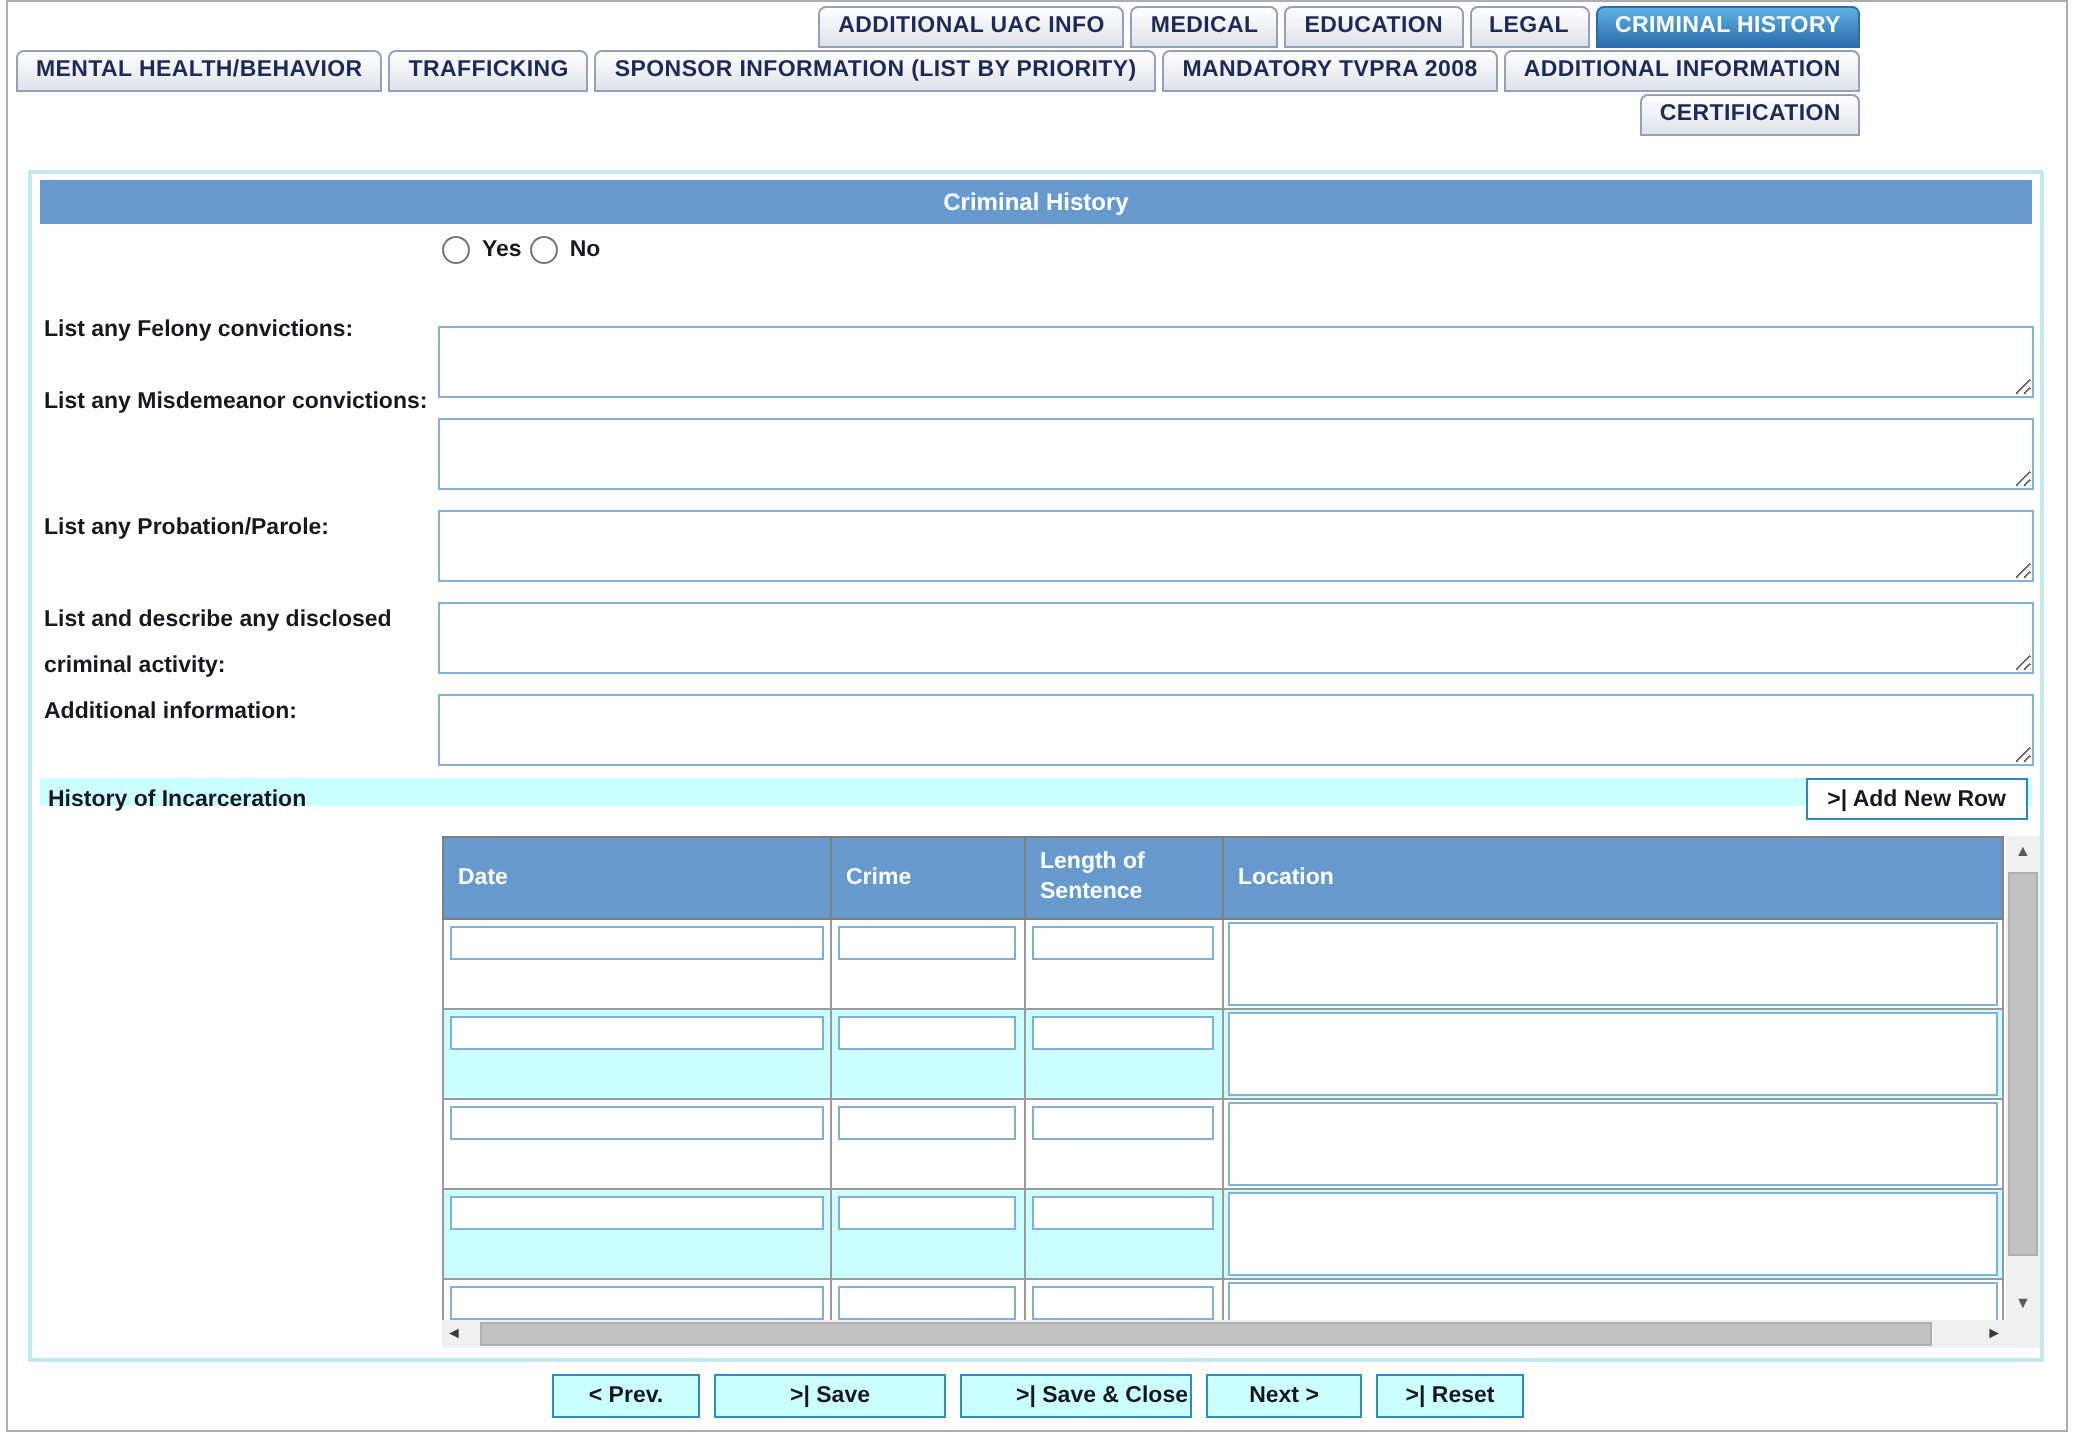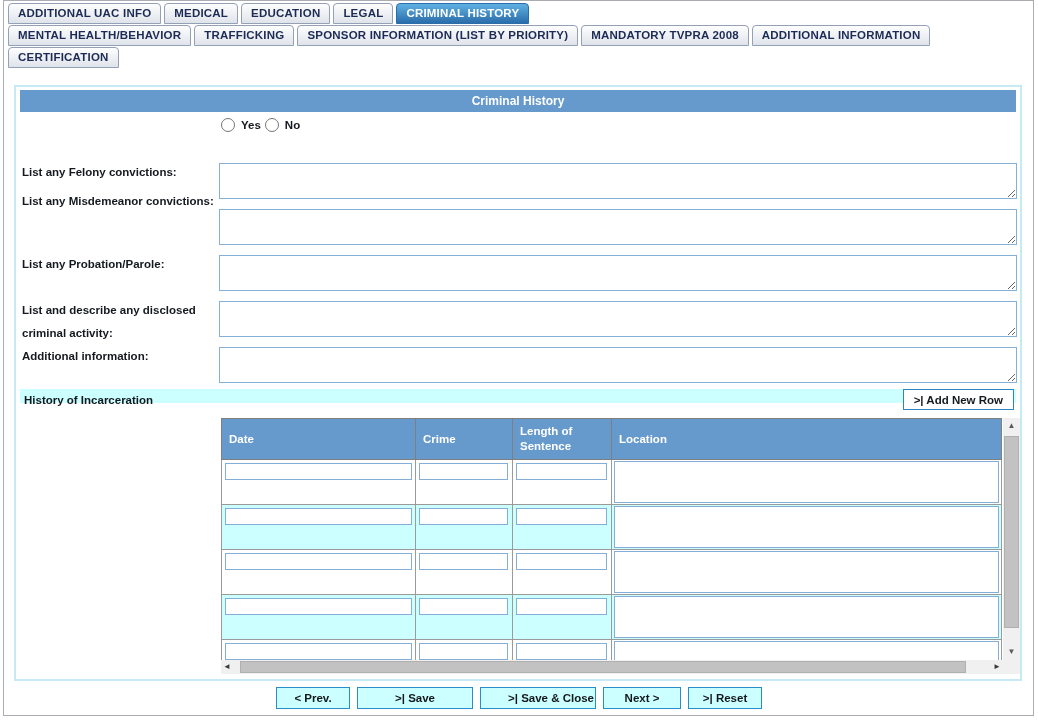--- a/index.html
+++ b/index.html
@@ -4,21 +4,21 @@
 <style>
   * { box-sizing: border-box; margin: 0; padding: 0; }
   html,body { width:1038px; height:727px; background:#fff; font-family:"Liberation Sans",sans-serif; }
   body { position:relative; overflow:hidden; }
 
   .page-frame { position:absolute; left:3px; top:0; width:1031px; height:716px;
                 border:1px solid #a9adb2; background:#fff; }
 
   
   .tabs-area { position:absolute; left:8px; top:3px; z-index:3; }
-  .tab-row { display:flex; gap:3px; margin-bottom:1px; }
+  .tab-row { display:flex; gap:3px; margin-bottom:1px;justify-content:flex-end; }
   .tab {
     padding:3px 9px 4px 9px; font-size:11.5px; font-weight:bold; color:#1c2b55;
     background:linear-gradient(#fefefe,#dfe3ea); border:1px solid #94a0b6;
     border-radius:4px 4px 0 0; white-space:nowrap; cursor:pointer; letter-spacing:.2px;
   }
   .tab.active {
     background:linear-gradient(#5fb0e2,#2a6dab); color:#fff; border-color:#2a6dab;
   }
 
   
@@ -118,21 +118,21 @@
 <div class="panel">
   <div class="panel-title">Criminal History</div>
 
   <div class="radio-group">
     <input type="radio" name="crimhist" style="">
     <span>Yes</span>
     <input type="radio" name="crimhist" style="">
     <span>No</span>
   </div>
 
-  <div class="form-label" style="top:74px;">List any Felony convictions:</div>
+  <div class="form-label" style="top:67px;">List any Felony convictions:</div>
   <textarea class="big-textarea" style="top: 76px;"></textarea>
 
   <div class="form-label" style="top:103px;">List any Misdemeanor convictions:</div>
   <textarea class="big-textarea" style="top: 122px;"></textarea>
 
   <div class="form-label" style="top:166px;">List any Probation/Parole:</div>
   <textarea class="big-textarea" style="top: 168px;"></textarea>
 
   <div class="form-label" style="top:212px;">List and describe any disclosed criminal activity:</div>
   <textarea class="big-textarea" style="top: 214px;"></textarea>

